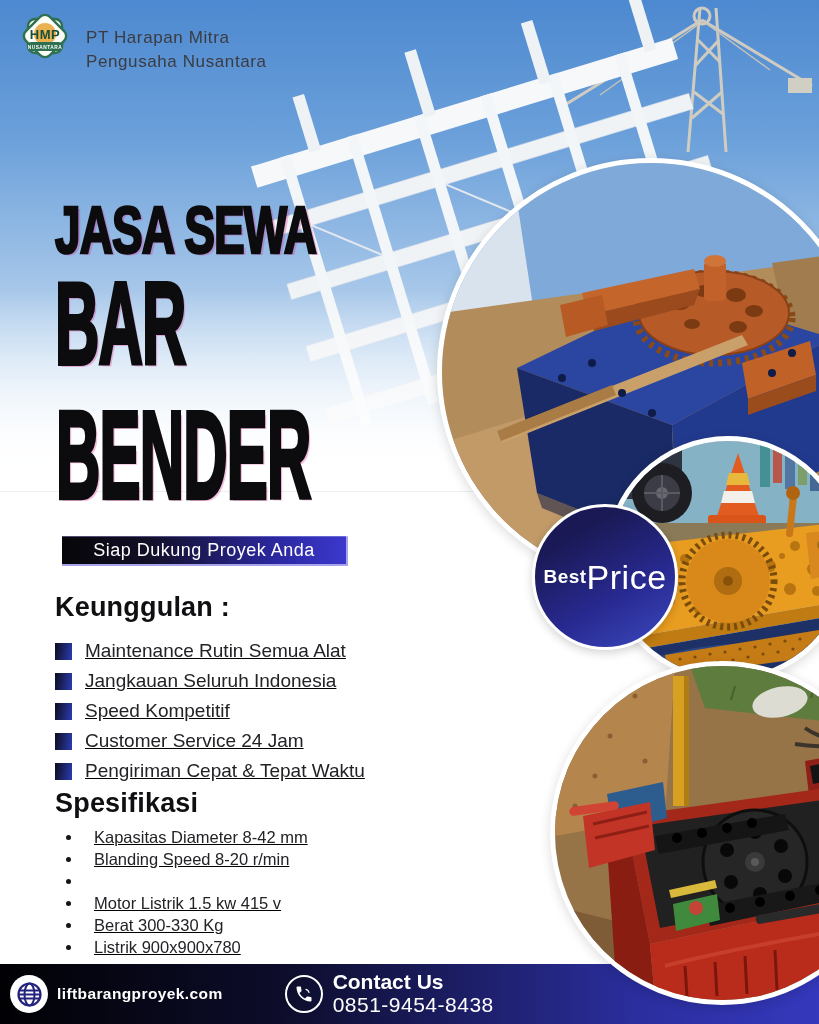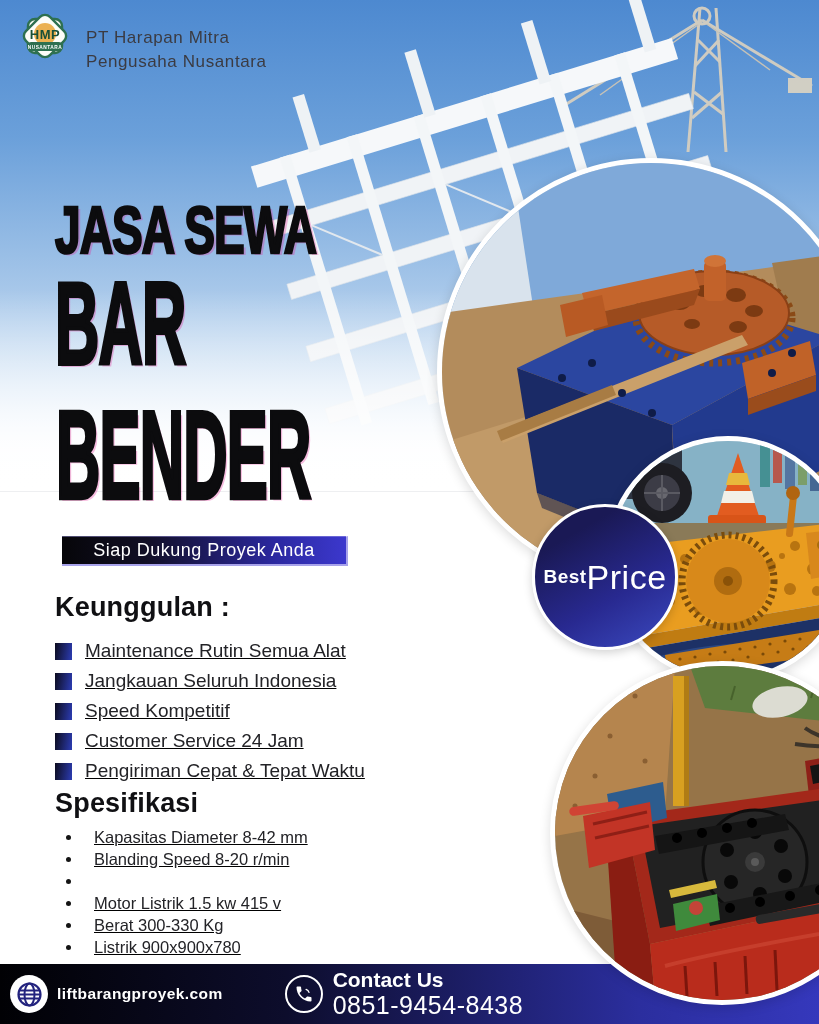--- a/index.html
+++ b/index.html
@@ -70,21 +70,21 @@
     background:linear-gradient(90deg,#010104 0%,#0d0d2c 35%,#2b2e9e 78%,#3538bc 100%);
     display:flex;align-items:center;color:#fff;
   }
   .globe-wrap{width:38px;height:38px;border-radius:50%;background:#fff;margin-left:10px;
               display:flex;align-items:center;justify-content:center;flex:0 0 38px;}
   .site{font-size:15.5px;font-weight:bold;letter-spacing:.4px;margin-left:9px;}
   .phone-group{margin-left:62px;display:flex;align-items:center;gap:10px;}
   .phone-ring{width:38px;height:38px;border-radius:50%;border:2.5px solid #fff;box-sizing:border-box;
               display:flex;align-items:center;justify-content:center;}
   .contact-label{font-size:21px;font-weight:bold;line-height:1.1;}
-  .phone-number{font-size:25px;letter-spacing:.5px;line-height:1.15;}
+  .phone-number{font-size:21px;letter-spacing:.5px;line-height:1.15;}
 </style>
 </head>
 <body>
 
 <div class="poster">
 
   <div class="hero-bg">
     <svg width="819" height="492" viewBox="0 0 819 492">
       <defs>
         <linearGradient id="fog" x1="0" y1="0" x2="0" y2="1">

